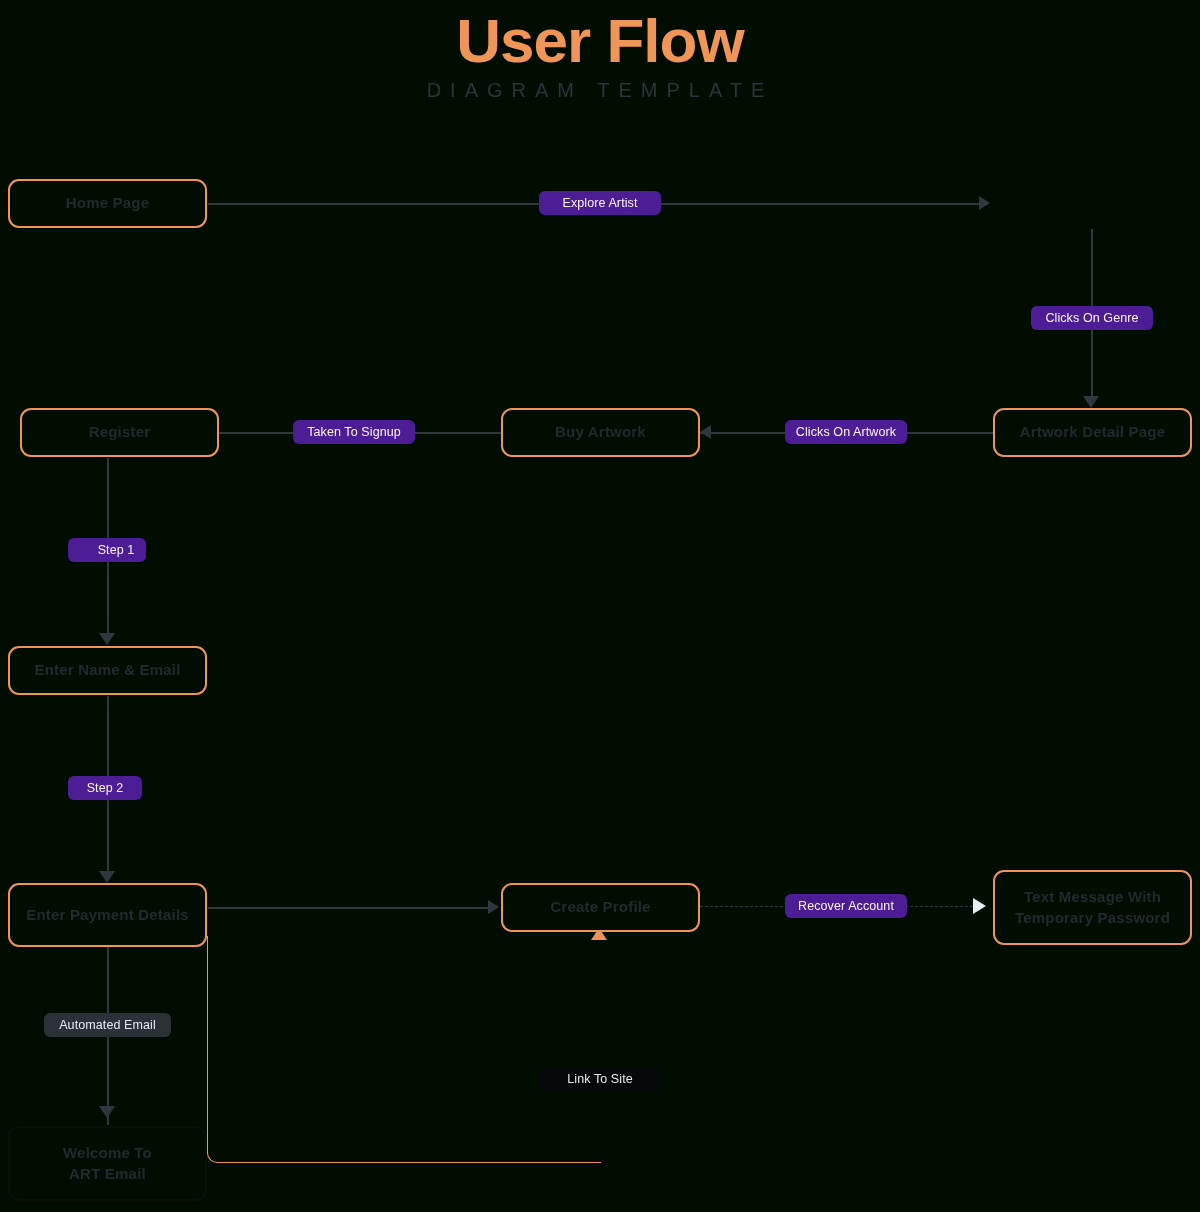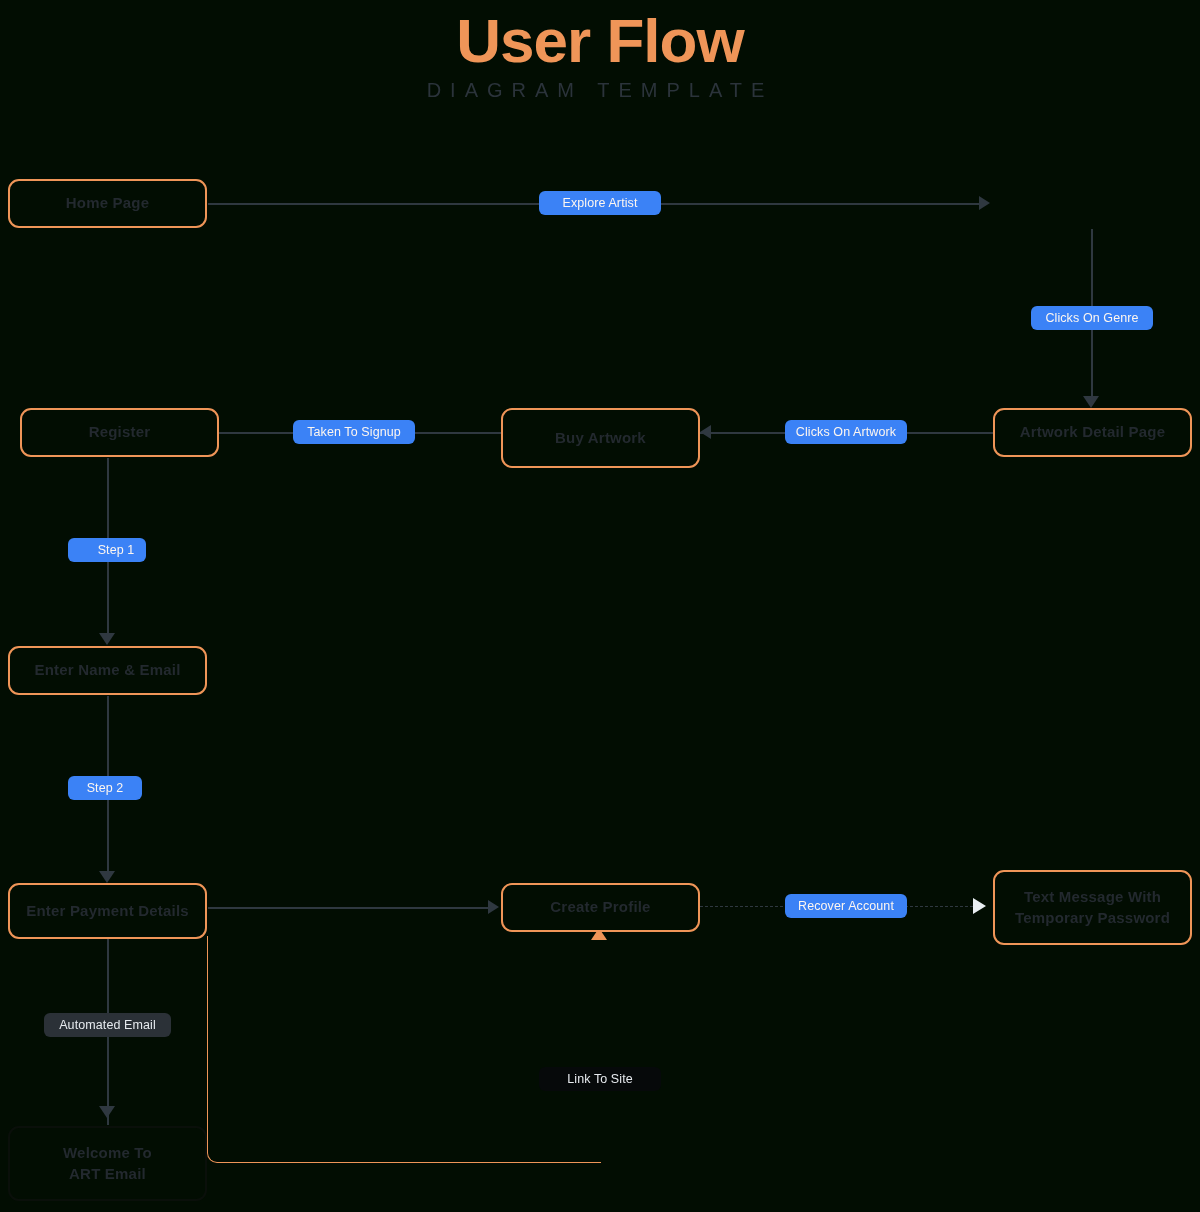--- a/index.html
+++ b/index.html
@@ -113,21 +113,21 @@
   .arrow.right-hollow {
     border-top: 8px solid transparent;
     border-bottom: 8px solid transparent;
     border-left: 13px solid #e9eef2;
   }
 
   
   .pill {
     position: absolute;
     box-sizing: border-box;
-    background: #3b82f6;
+    background: #4c1d95;
     color: #fdf6f0;
     border-radius: 6px;
     font-size: 12.5px;
     font-weight: 400;
     letter-spacing: .1px;
     display: flex;
     align-items: center;
     justify-content: center;
     white-space: nowrap;
     height: 24px;
@@ -174,27 +174,27 @@
   <div class="arrow right-hollow" style="left:973px; top:898px;"></div>
 
   <div class="elbow" style="left:207px; top:936px; width:393px; height:226px;"></div>
   <div class="arrow up-orange" style="left:591px; top:928px;"></div>
 
   <div class="node" style="left:8px;   top:179px; width:199px; height:49px;">Home Page</div>
 
 
   <div class="node" style="left:993px; top:408px; width:199px; height:49px;">Artwork Detail Page</div>
 
-  <div class="node" style="left:501px; top:408px; width:199px; height:60px;">Buy Artwork</div>
+  <div class="node" style="left:501px; top:408px; width:199px; height:49px;">Buy Artwork</div>
 
   <div class="node" style="left:20px;   top:408px; width:199px; height:49px;">Register</div>
 
   <div class="node" style="left:8px;   top:646px; width:199px; height:49px;">Enter Name &amp; Email</div>
 
-  <div class="node" style="left:8px;   top:883px; width:199px; height:56px;">Enter Payment Details</div>
+  <div class="node" style="left:8px;   top:883px; width:199px; height:64px;">Enter Payment Details</div>
 
   <div class="node" style="left:501px; top:883px; width:199px; height:49px;">Create Profile</div>
 
   <div class="node" style="left:993px; top:870px; width:199px; height:75px; flex-direction:column;">
     <span>Text Message With</span>
     <span>Temporary Password</span>
   </div>
 
   <div class="node dark-border" style="left:8px; top:1126px; width:199px; height:75px; flex-direction:column;">
     <span>Welcome To</span>

